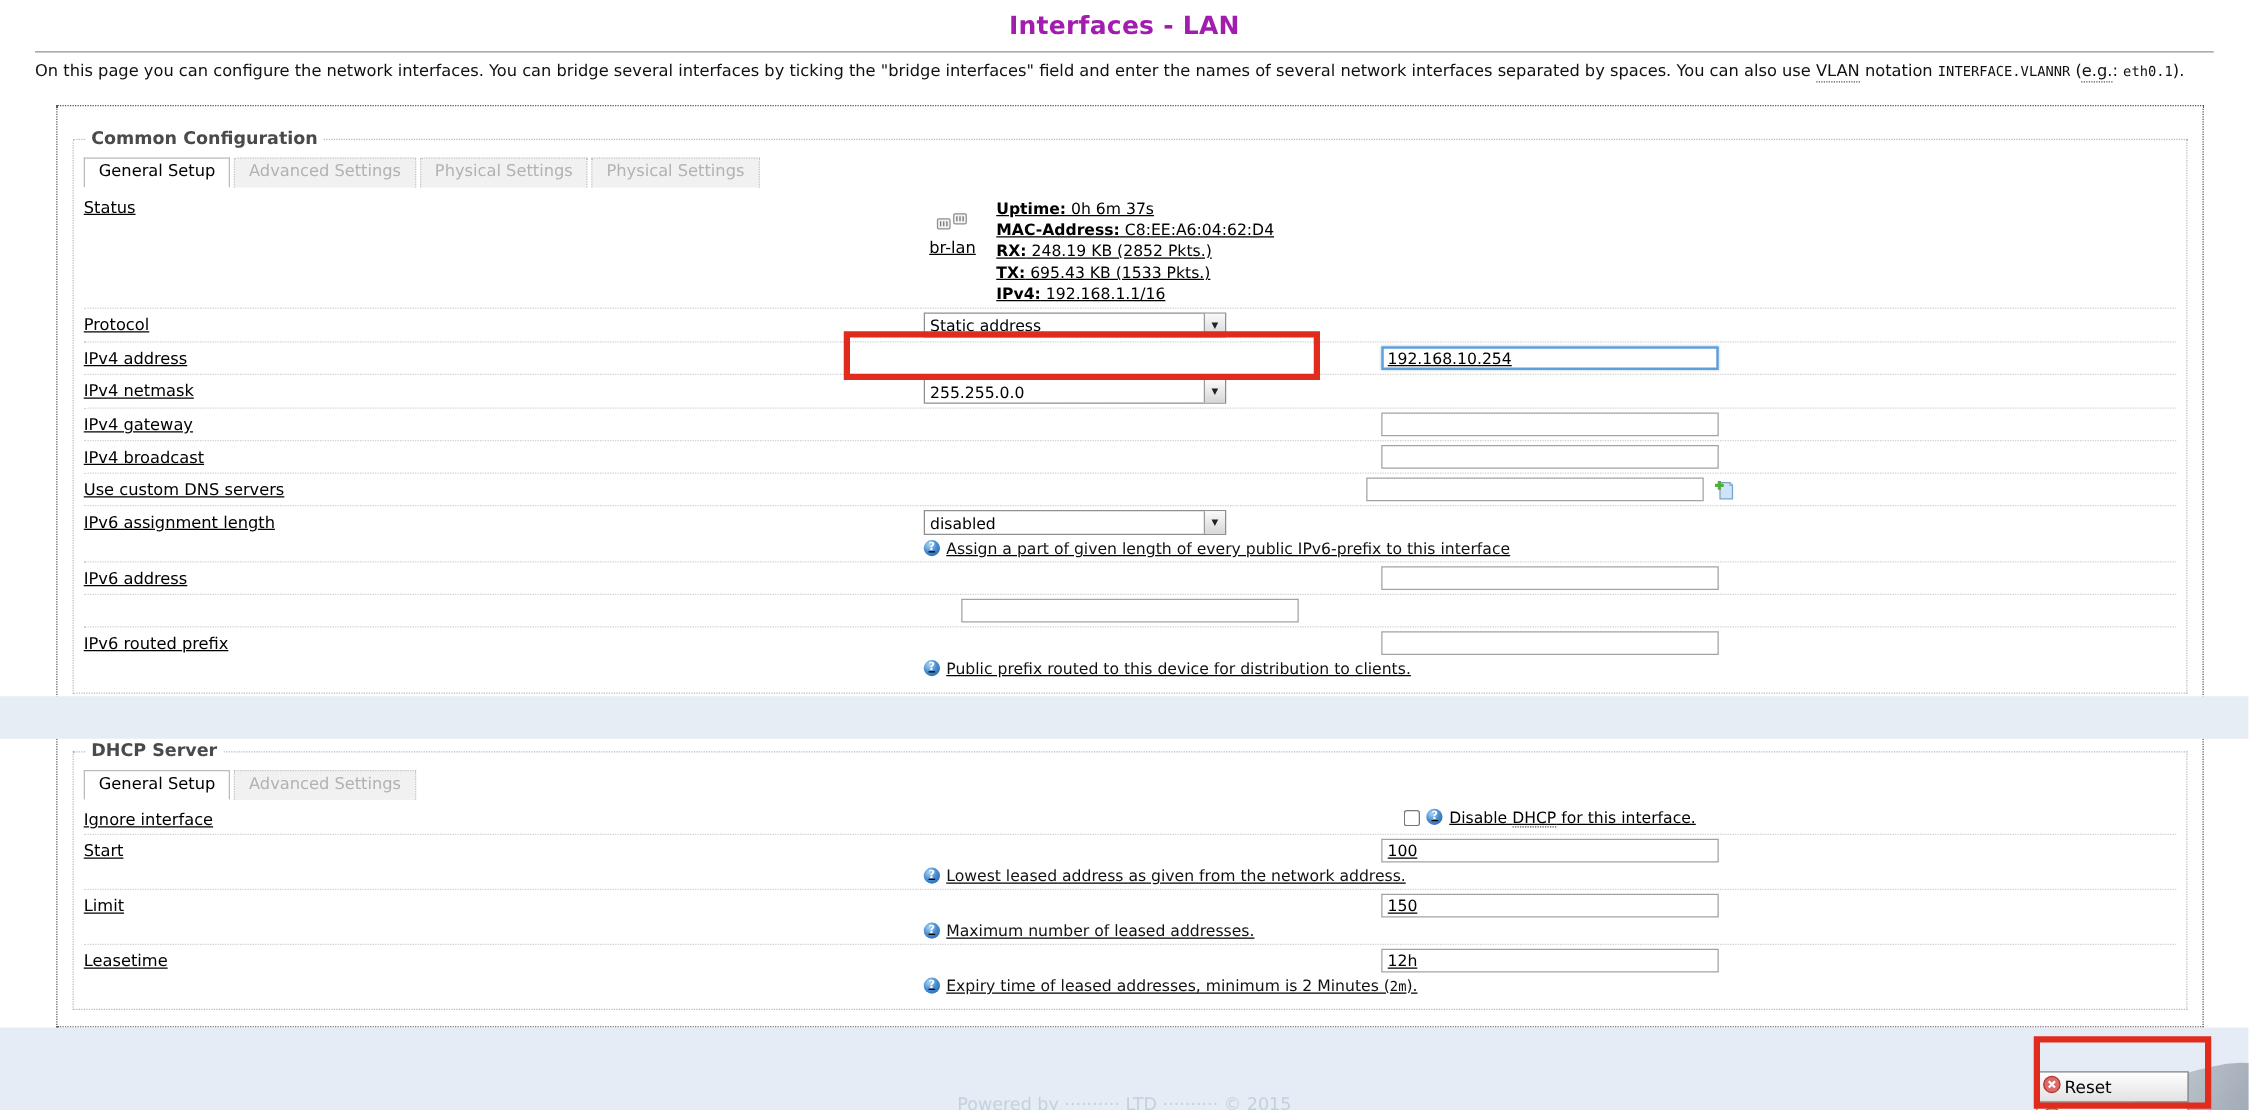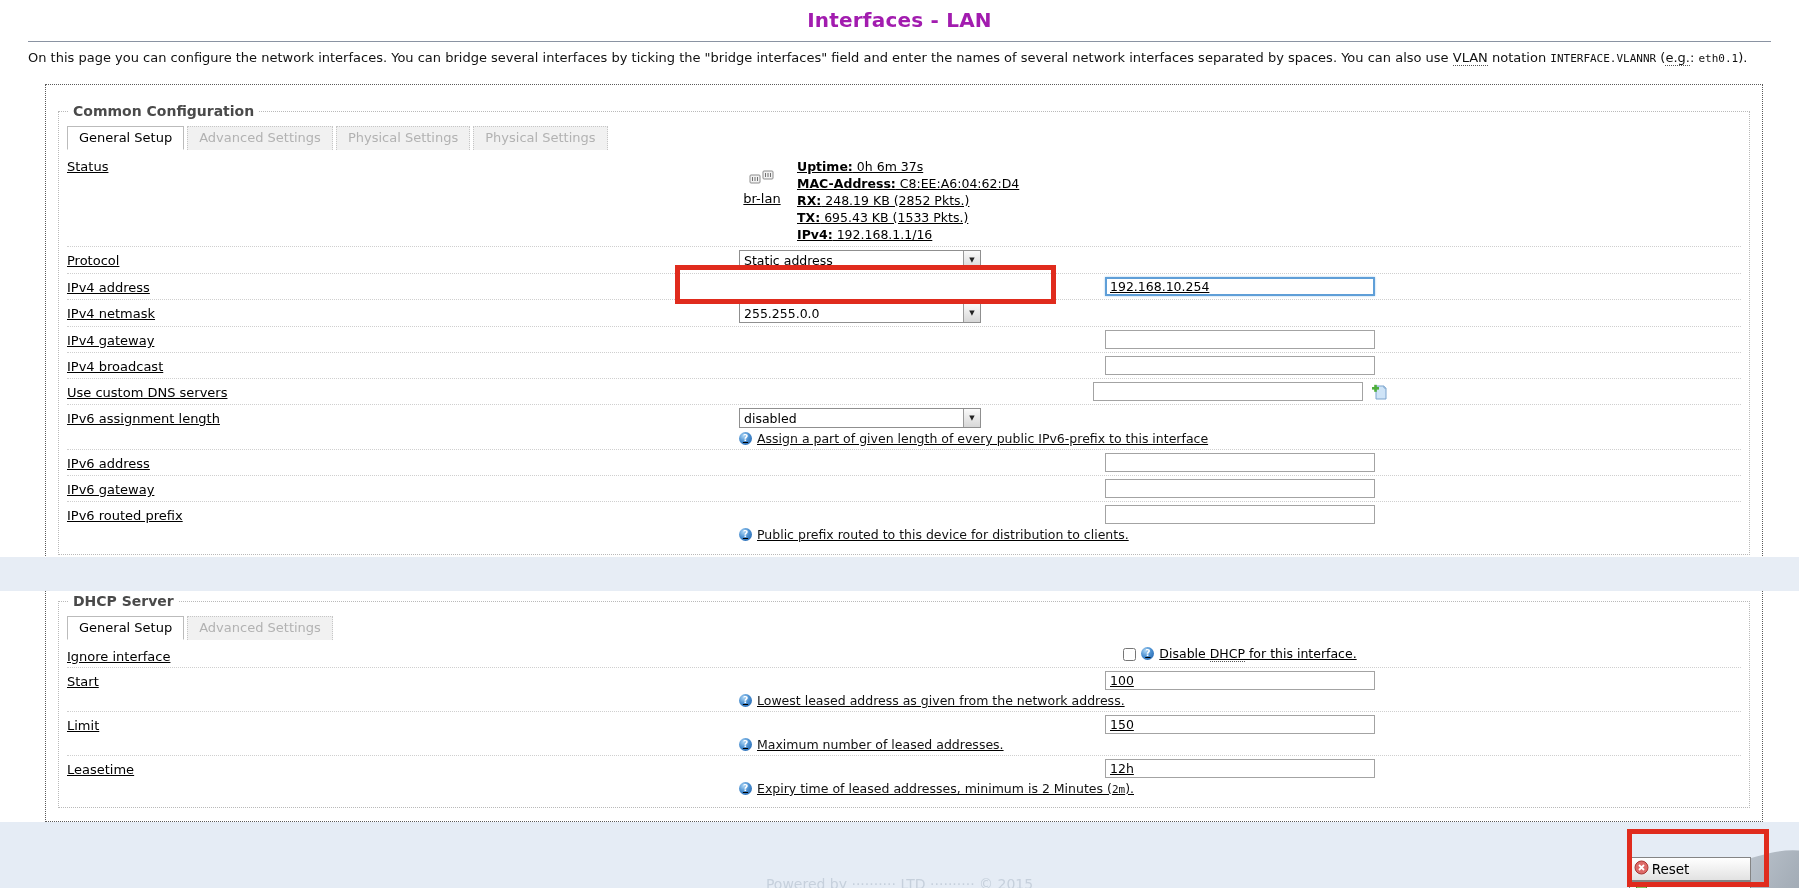--- a/index.html
+++ b/index.html
@@ -189,21 +189,20 @@
           </div>
           <div class="cbi-value">
             <span class="cbi-value-title">IPv6 address</span>
             <div class="cbi-value-field">
               <div class="inline-widget">
                 <input class="text" type="text" style="">
               </div>
             </div>
           </div>
           <div class="cbi-value">
-            <span class="cbi-value-title">IPv6 gateway</span>
             <div class="cbi-value-field">
               <div class="inline-widget">
                 <input class="text" type="text" style="">
               </div>
             </div>
           </div>
           <div class="cbi-value">
             <span class="cbi-value-title">IPv6 routed prefix</span>
             <div class="cbi-value-field">
               <div class="inline-widget">

